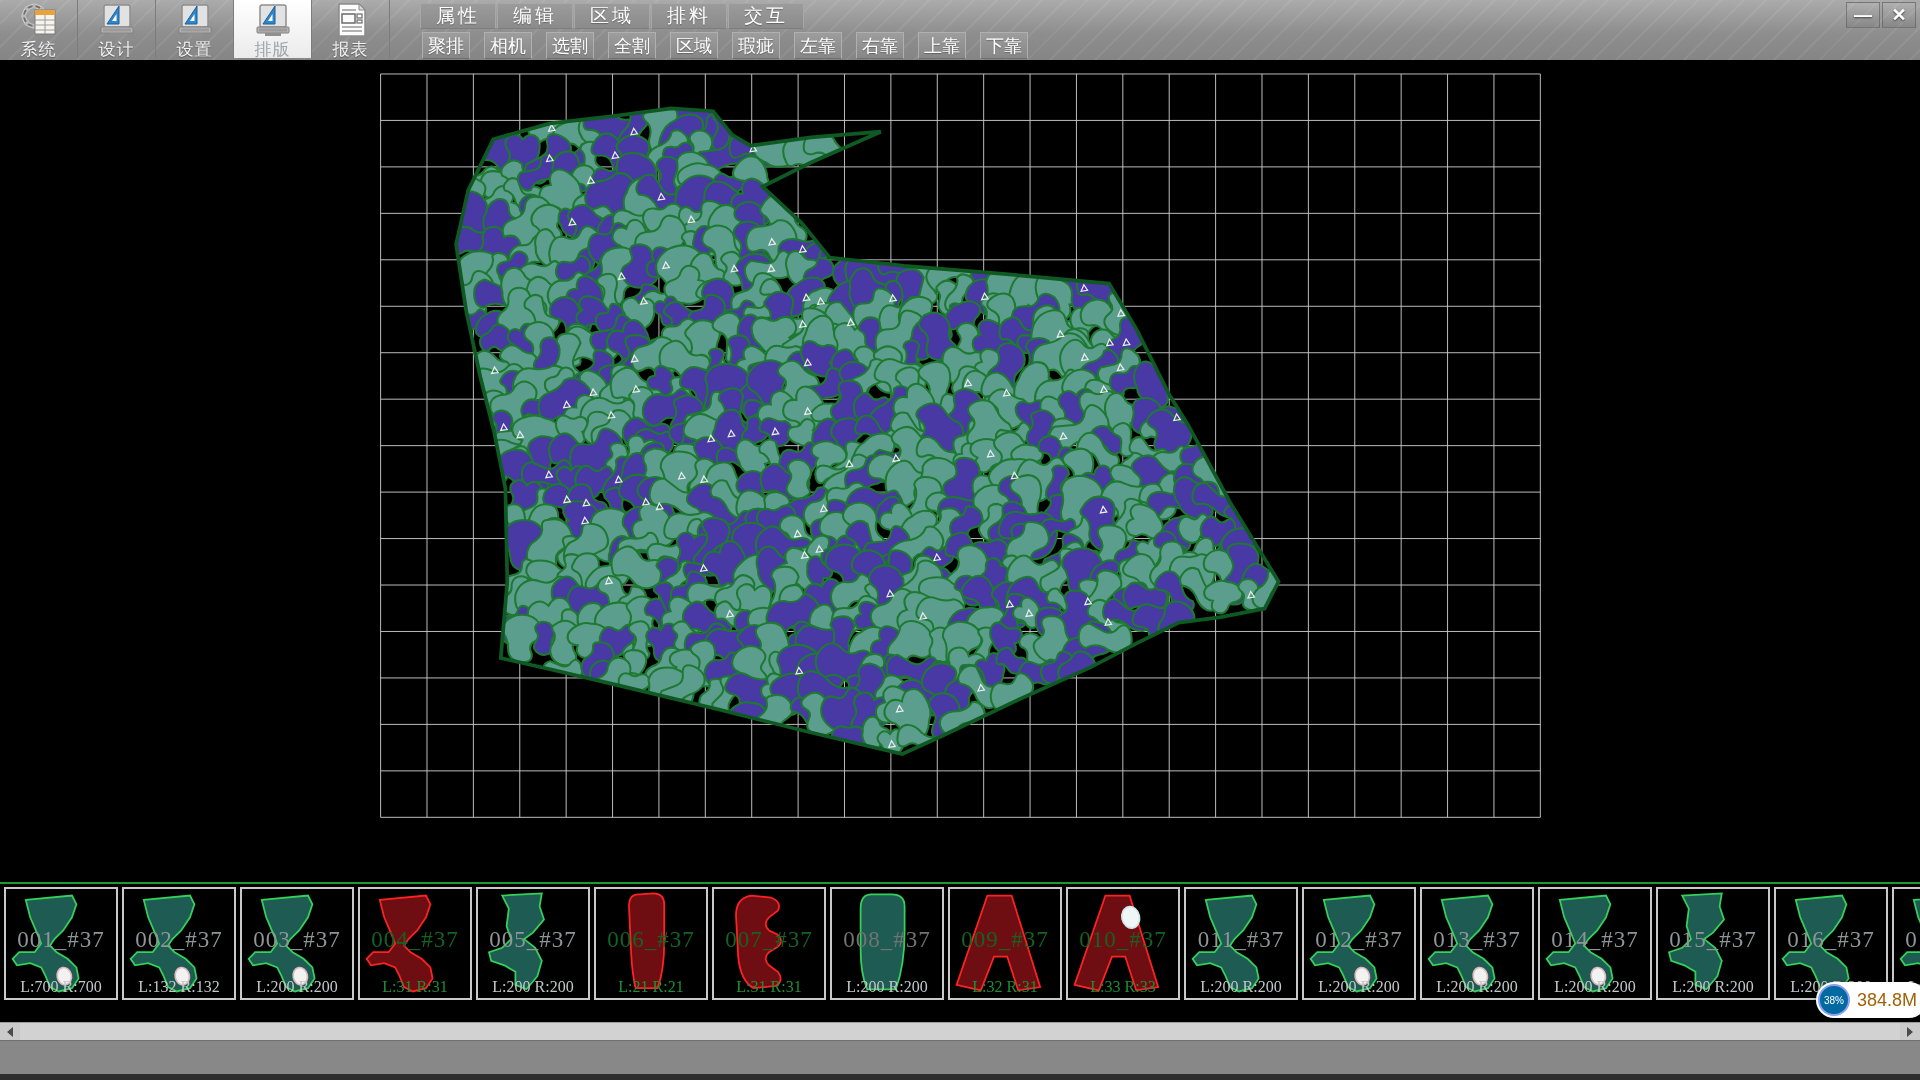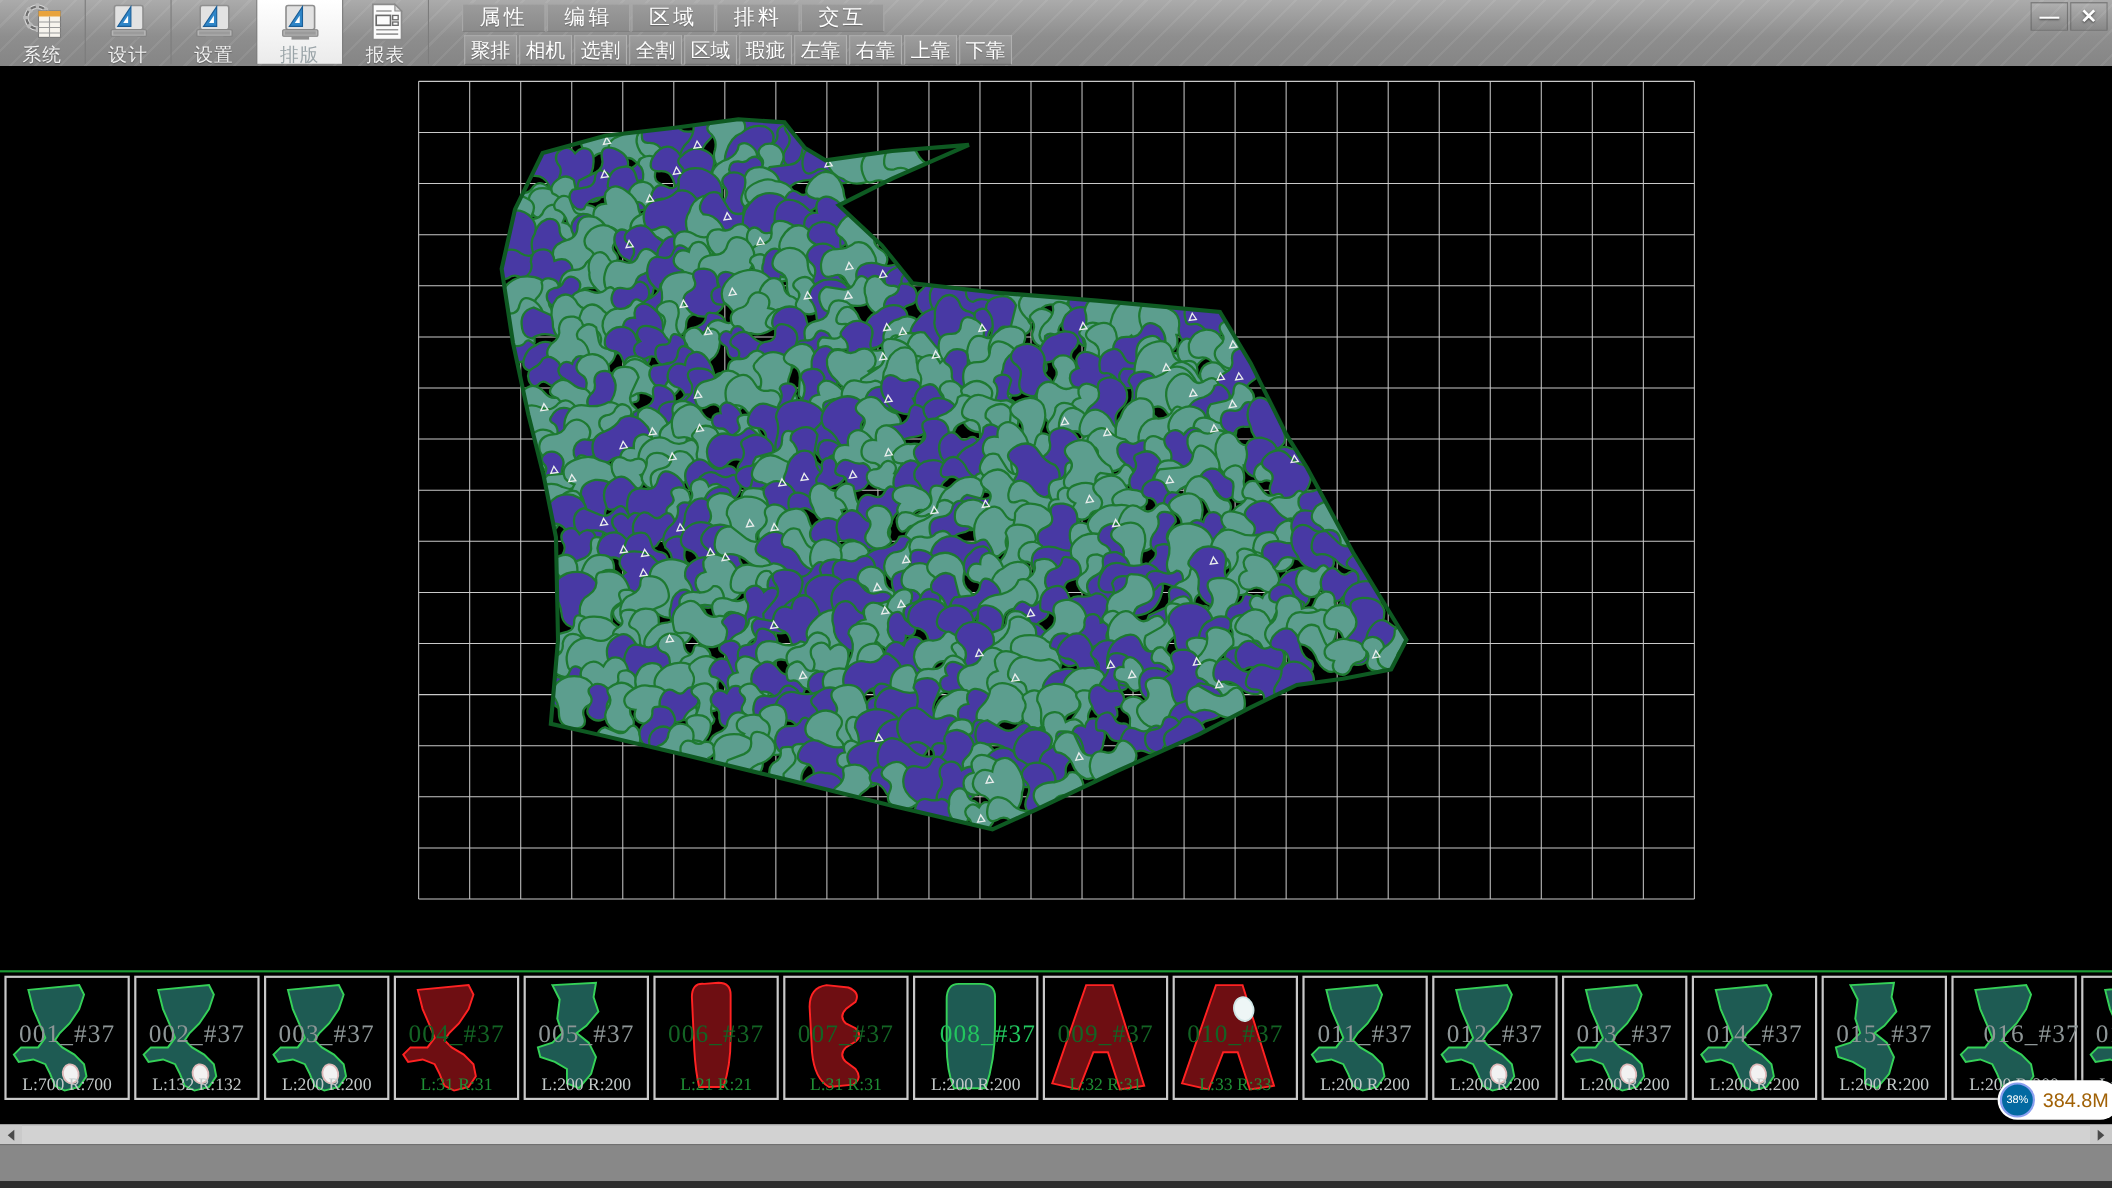--- a/index.html
+++ b/index.html
@@ -29,21 +29,21 @@
   .tool-btn.active{background:linear-gradient(#ffffff,#ebebeb);}
   .tool-btn.active .tb-label{color:#9aa4a8;text-shadow:none;}
   .menu-tabs{position:absolute;left:420px;top:3px;display:flex;z-index:2;}
   .menu-tab{
     width:76px;height:26px;margin-right:1px;
     background:linear-gradient(#9b9b9b,#8b8b8b);
     border:1px solid #a8a8a8;border-bottom-color:#7e7e7e;box-sizing:border-box;
     color:#fff;font-size:19px;display:flex;align-items:center;justify-content:center;
     letter-spacing:3px;cursor:pointer;text-shadow:0 1px 1px rgba(0,0,0,0.3);
   }
-  .action-row{position:absolute;left:422px;top:32px;display:flex;z-index:2;}
+  .action-row{position:absolute;left:422px;top:32px;display:flex;z-index:2;gap:12px;}
   .action-btn{
     width:48px;height:27px;margin-right:2px;
     background:linear-gradient(#9d9d9d,#878787);
     border:1px solid #b0b0b0;border-bottom-color:#6f6f6f;box-sizing:border-box;
     color:#fff;font-size:18px;display:flex;align-items:center;justify-content:center;
     cursor:pointer;text-shadow:0 1px 1px rgba(0,0,0,0.3);white-space:nowrap;overflow:hidden;
   }
   .win-controls{position:absolute;right:4px;top:2px;display:flex;z-index:3;}
   .win-btn{
     width:34px;height:26px;margin-left:2px;display:flex;align-items:center;justify-content:center;
@@ -1030,21 +1030,21 @@
       <div class="piece-thumb"><svg width="110" height="109" viewBox="0 0 100 100" preserveAspectRatio="none">
         <path d="M34,6 Q20,8 20,24 L22,62 Q24,84 36,91 L56,89 Q64,84 58,76 L50,70 Q44,64 50,58 L58,53 Q64,48 58,42 L50,38 Q44,32 50,26 L58,20 Q62,12 52,8 Z" fill="#6e0e12" stroke="#ff2222" stroke-width="1.6"></path>
         </svg></div>
       <div class="piece-name" style="color: rgb(19, 99, 36);">007_#37</div>
       <div class="piece-lr" style="color: rgb(31, 143, 53);">L:31 R:31</div>
     </div>
     <div class="piece-tile" style="left: 830px;">
       <div class="piece-thumb"><svg width="110" height="109" viewBox="0 0 100 100" preserveAspectRatio="none">
         <path d="M36,5 Q26,5 26,18 L26,55 Q26,78 32,92 L58,92 Q66,70 66,40 L66,16 Q66,5 54,5 Z" fill="#1e5b53" stroke="#35d158" stroke-width="1.6"></path>
         </svg></div>
-      <div class="piece-name" style="color: #22c55e; padding-left: 11px;">008_#37</div>
+      <div class="piece-name" style="color: #737373;">008_#37</div>
       <div class="piece-lr" style="color: rgb(194, 200, 200);">L:200 R:200</div>
     </div>
     <div class="piece-tile" style="left: 948px;">
       <div class="piece-thumb"><svg width="110" height="109" viewBox="0 0 100 100" preserveAspectRatio="none">
         <path d="M34,6 L56,6 L82,90 L62,93 L52,62 L40,62 L28,93 L6,88 Z" fill="#6e0e12" stroke="#ff2222" stroke-width="1.6"></path>
         </svg></div>
       <div class="piece-name" style="color: rgb(19, 99, 36);">009_#37</div>
       <div class="piece-lr" style="color: rgb(31, 143, 53);">L:32 R:31</div>
     </div>
     <div class="piece-tile" style="left: 1066px;">
@@ -1090,21 +1090,21 @@
       <div class="piece-thumb"><svg width="110" height="109" viewBox="0 0 100 100" preserveAspectRatio="none">
         <path d="M22,6 L58,4 L56,16 L60,28 L50,40 L42,46 L52,54 L58,66 L54,80 L44,92 L34,88 L34,76 L24,70 L12,66 L10,58 L22,54 L30,46 L26,34 L28,18 Z" fill="#1e5b53" stroke="#35d158" stroke-width="1.6"></path>
         </svg></div>
       <div class="piece-name" style="color: rgb(142, 150, 151);">015_#37</div>
       <div class="piece-lr" style="color: rgb(194, 200, 200);">L:200 R:200</div>
     </div>
     <div class="piece-tile" style="left: 1774px;">
       <div class="piece-thumb"><svg width="110" height="109" viewBox="0 0 100 100" preserveAspectRatio="none">
         <path d="M18,10 L60,6 L64,14 L60,26 L52,38 L44,46 L40,52 L46,58 L56,64 L64,72 L66,82 L60,91 L48,94 L40,90 L36,80 L32,72 L22,68 L10,70 L6,64 L12,58 L26,58 L32,50 L28,40 L22,26 Z" fill="#1e5b53" stroke="#35d158" stroke-width="1.6"></path>
         </svg></div>
-      <div class="piece-name" style="color: rgb(142, 150, 151); padding-left: 16px;">016_#37</div>
+      <div class="piece-name" style="color: rgb(142, 150, 151);">016_#37</div>
       <div class="piece-lr" style="color: rgb(194, 200, 200);">L:200 R:200</div>
     </div>
     <div class="piece-tile" style="left: 1892px;">
       <div class="piece-thumb"><svg width="110" height="109" viewBox="0 0 100 100" preserveAspectRatio="none">
         <path d="M18,10 L60,6 L64,14 L60,26 L52,38 L44,46 L40,52 L46,58 L56,64 L64,72 L66,82 L60,91 L48,94 L40,90 L36,80 L32,72 L22,68 L10,70 L6,64 L12,58 L26,58 L32,50 L28,40 L22,26 Z" fill="#1e5b53" stroke="#35d158" stroke-width="1.6"></path>
         </svg></div>
       <div class="piece-name" style="color: rgb(142, 150, 151);">017_#37</div>
       <div class="piece-lr" style="color: rgb(194, 200, 200);">L:200 R:200</div>
     </div>
   </div>

